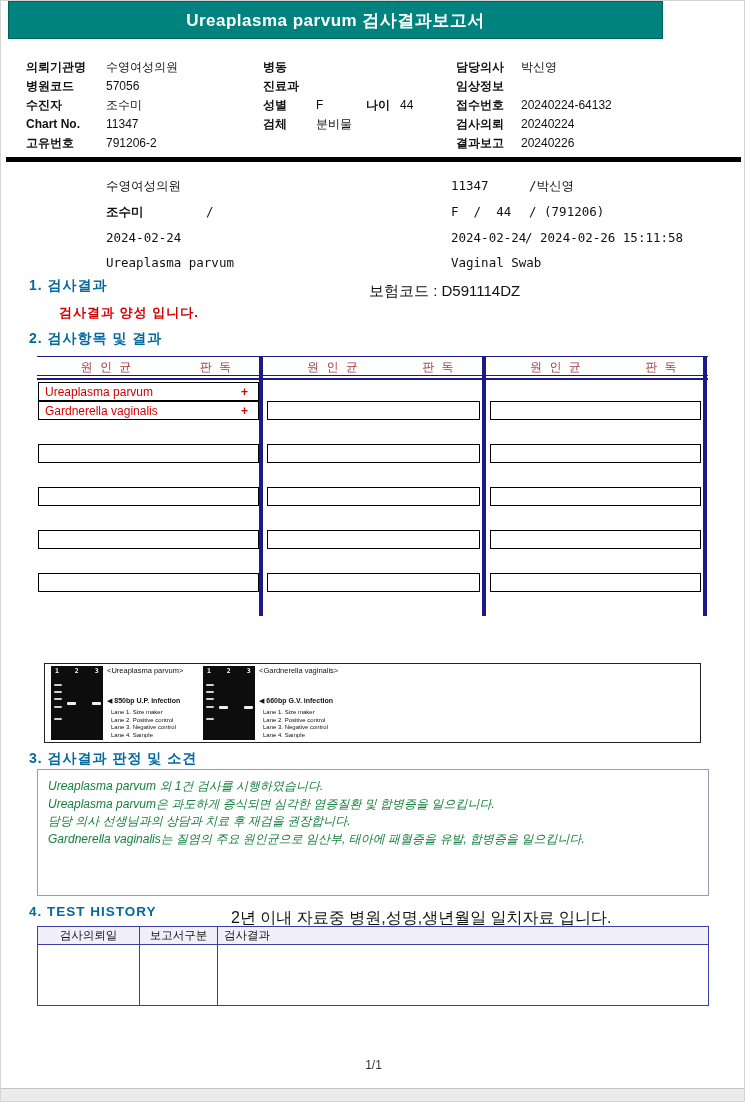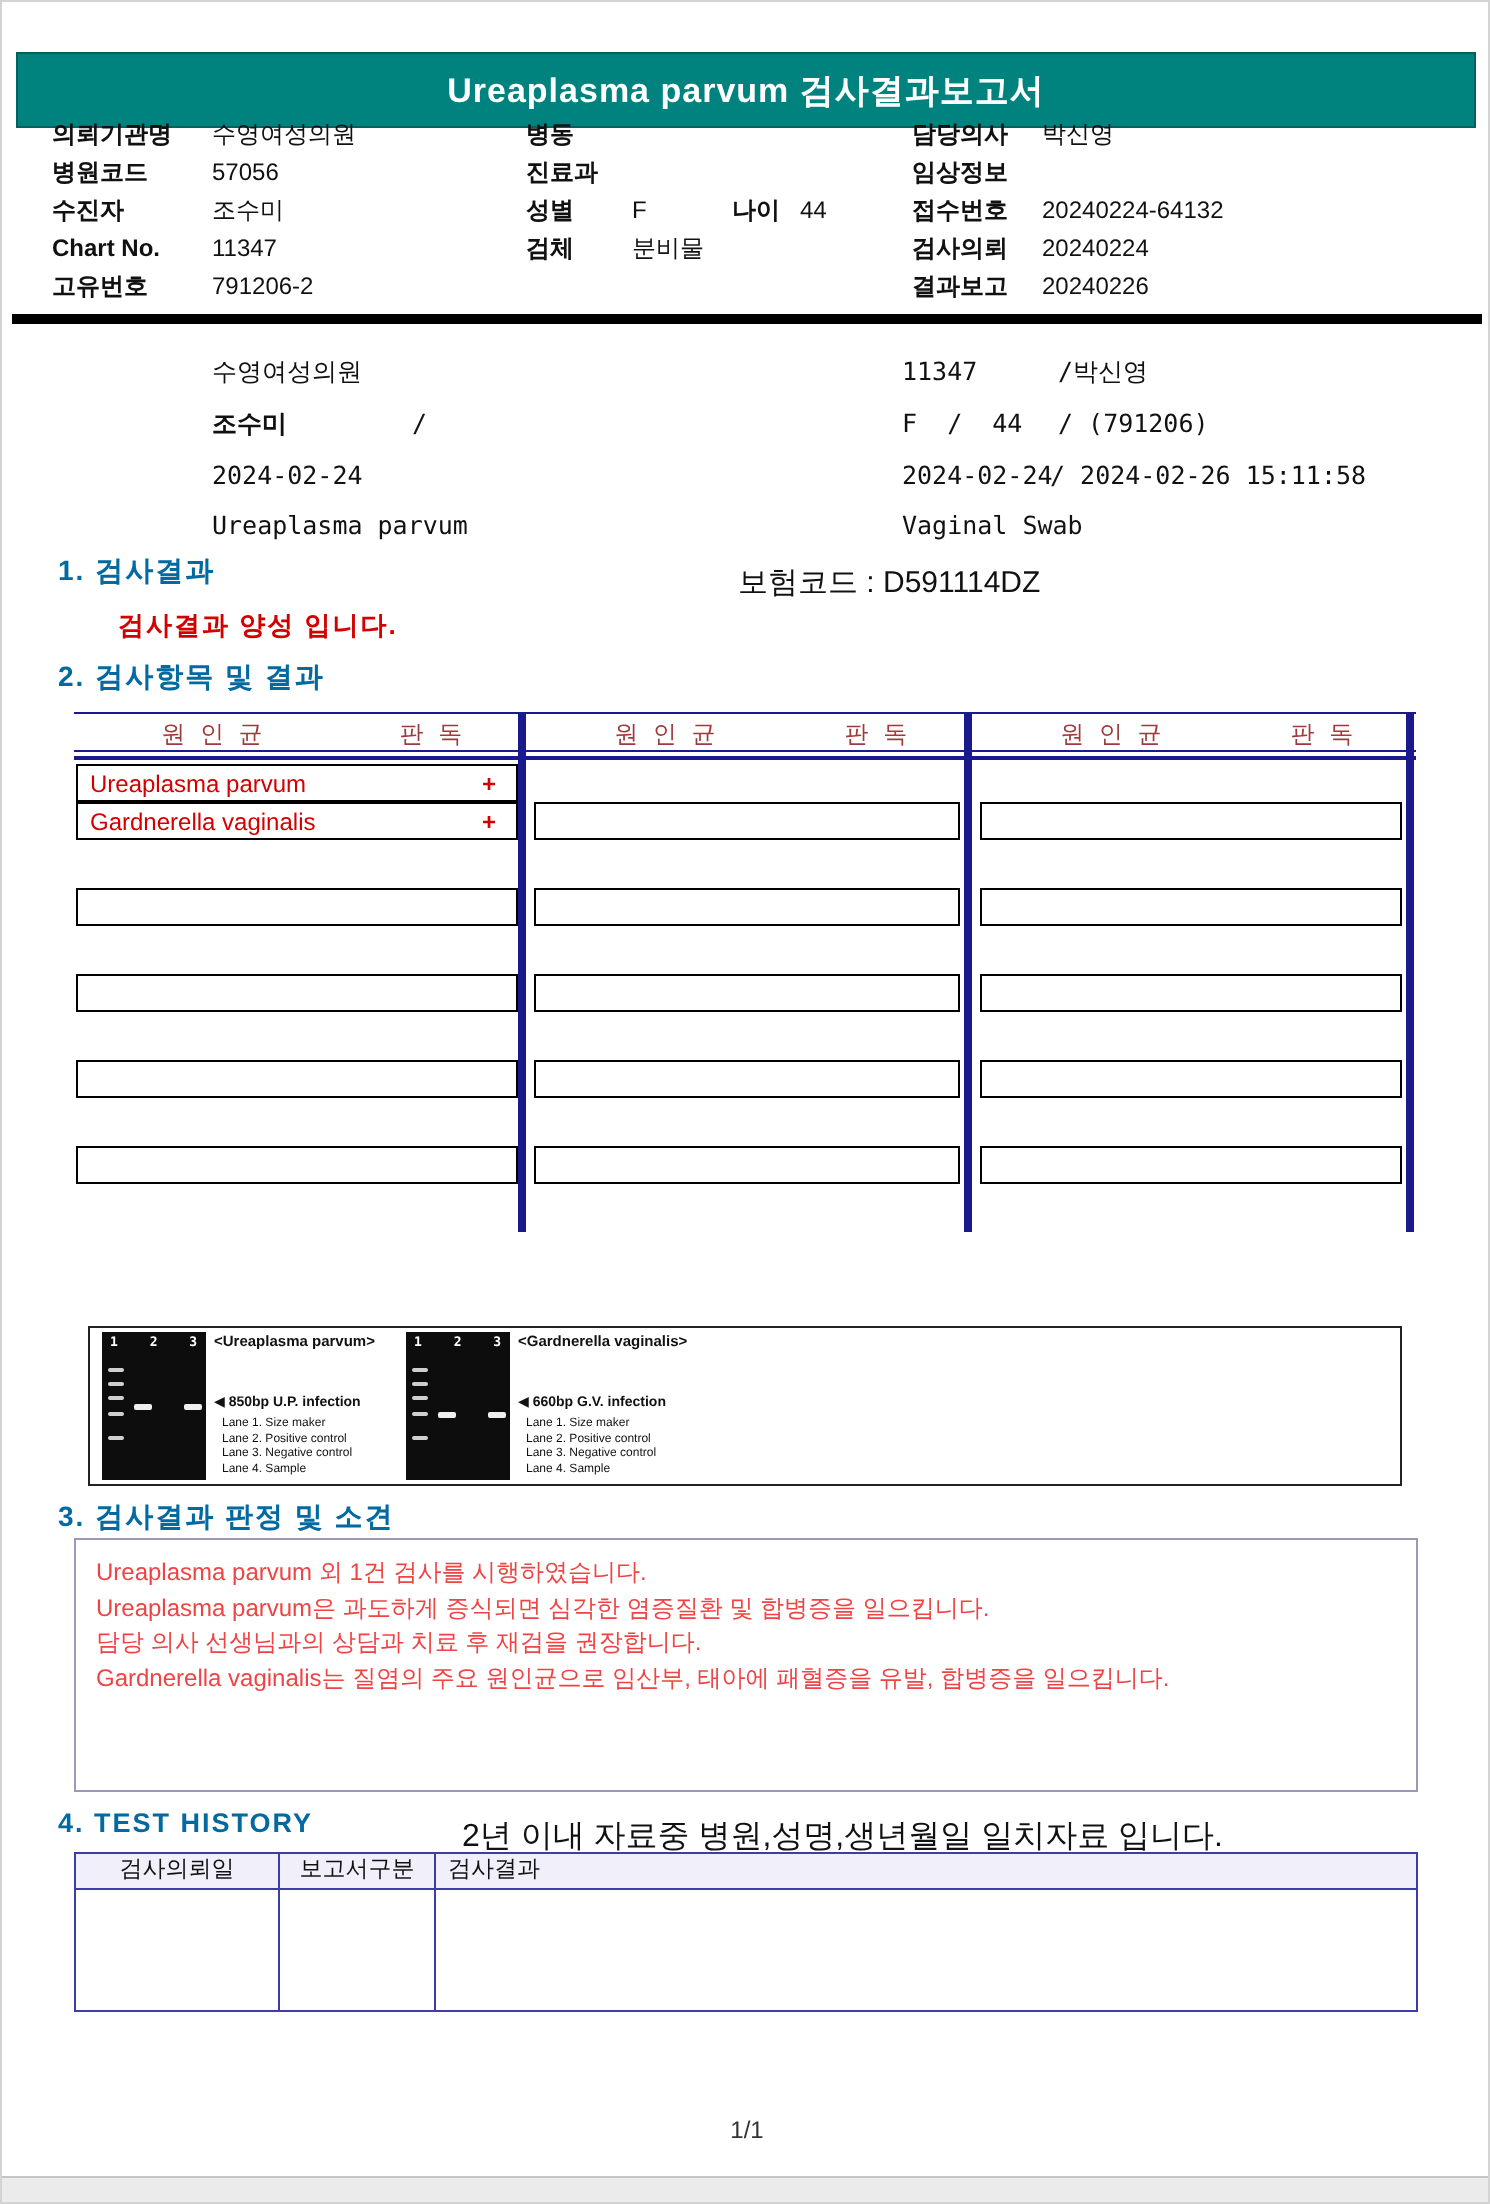--- a/index.html
+++ b/index.html
@@ -2,21 +2,21 @@
 <html><head>
 <meta charset="utf-8">
 <style>
   * { margin:0; padding:0; box-sizing:border-box; }
   html,body { background:#f2f2f2; }
   body { font-family:"Liberation Sans","DejaVu Sans",sans-serif; }
   .page { position:relative; width:745px; height:1102px; background:#fff;
           border:1px solid #d4d4d4; overflow:hidden; margin:0 auto; }
 
   
-  .title-bar { position:absolute; left:7px; top:25px; width:730px; height:38px;
+  .title-bar { position:absolute; left:7px; top:0; width:655px; height:38px;
                background:#00837f; border:1px solid #00615e;
                display:flex; align-items:center; justify-content:center; }
   .title-bar span { color:#fff; font-size:17px; font-weight:bold; letter-spacing:.5px; }
 
   
   .info { position:absolute; top:57px; font-size:12px; color:#111; }
   .irow { height:19px; line-height:19px; white-space:nowrap; }
   .ilbl { display:inline-block; font-weight:bold; }
   .ival { font-weight:normal; }
   .info-left  { left:25px;  } .info-left  .ilbl { width:80px; }
@@ -54,27 +54,27 @@
   .s2-box.filled .plus { font-weight:bold; }
 
   
   .gel-box { position:absolute; left:43px; top:662px; width:657px; height:80px; border:1px solid #222; background:#fff; }
   .gel-img { position:absolute; top:2px; width:52px; height:74px; background:#0d0d0d; overflow:hidden; }
   .gel-lanes { position:absolute; top:1px; left:4px; color:#fff; font-size:6.5px; font-weight:bold;
                letter-spacing:6px; font-family:"DejaVu Sans Mono",monospace; white-space:pre; }
   .band { position:absolute; background:#cfcfcf; height:2px; border-radius:1px; }
   .band.bright { background:#efefef; height:3px; }
   .gel-text { position:absolute; top:2px; color:#111; }
-  .gel-title { font-size:7.5px; font-weight:bold; }
+  .gel-title { font-size:7.5px; font-weight:normal; }
   .gel-band-label { position:absolute; top:31px; left:0; font-size:7px; font-weight:bold; white-space:nowrap; }
   .gel-legend { position:absolute; top:43px; left:4px; font-size:6px; line-height:7.5px; white-space:nowrap; }
 
   
   .s3-box { position:absolute; left:36px; top:768px; width:672px; height:127px;
-            border:1px solid #9a9ab8; padding:8px 10px; font-size:12px; line-height:17.5px; color:#ef4444; }
+            border:1px solid #9a9ab8; padding:8px 10px; font-size:12px; line-height:17.5px; color:#15803d;font-style:italic; }
 
   
   .s4-note { position:absolute; left:230px; top:907px; font-size:16px; color:#111; }
   .hist { position:absolute; left:36px; top:925px; width:672px; height:80px; border:1px solid #3d3da8; }
   .hist-head { display:flex; height:18px; border-bottom:1px solid #3d3da8; background:#f1eff9;
                font-size:11.5px; color:#111; align-items:center; }
   .hist-body { display:flex; height:60px; }
   .hc1 { width:102px; text-align:center; border-right:1px solid #3d3da8; height:100%; line-height:17px; }
   .hc2 { width:78px;  text-align:center; border-right:1px solid #3d3da8; height:100%; line-height:17px; }
   .hc3 { flex:1; padding-left:6px; height:100%; line-height:17px; }

